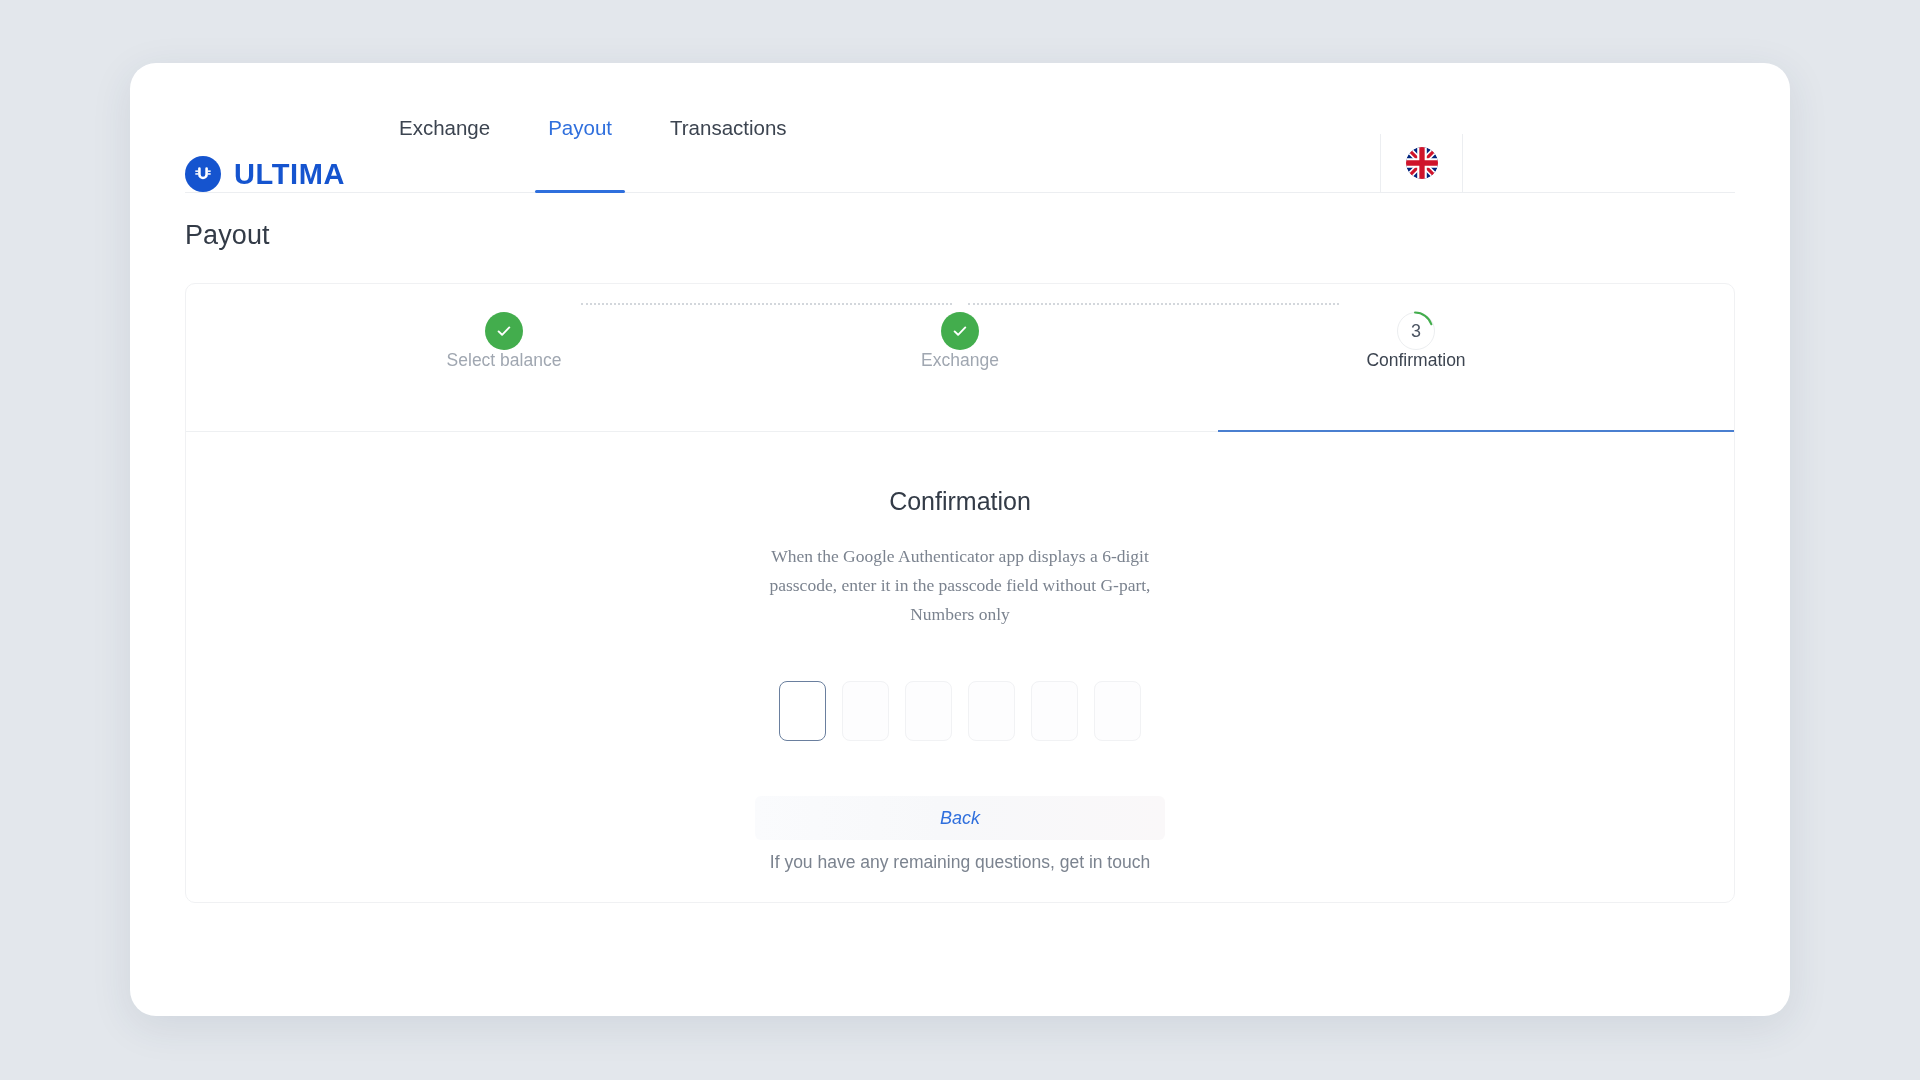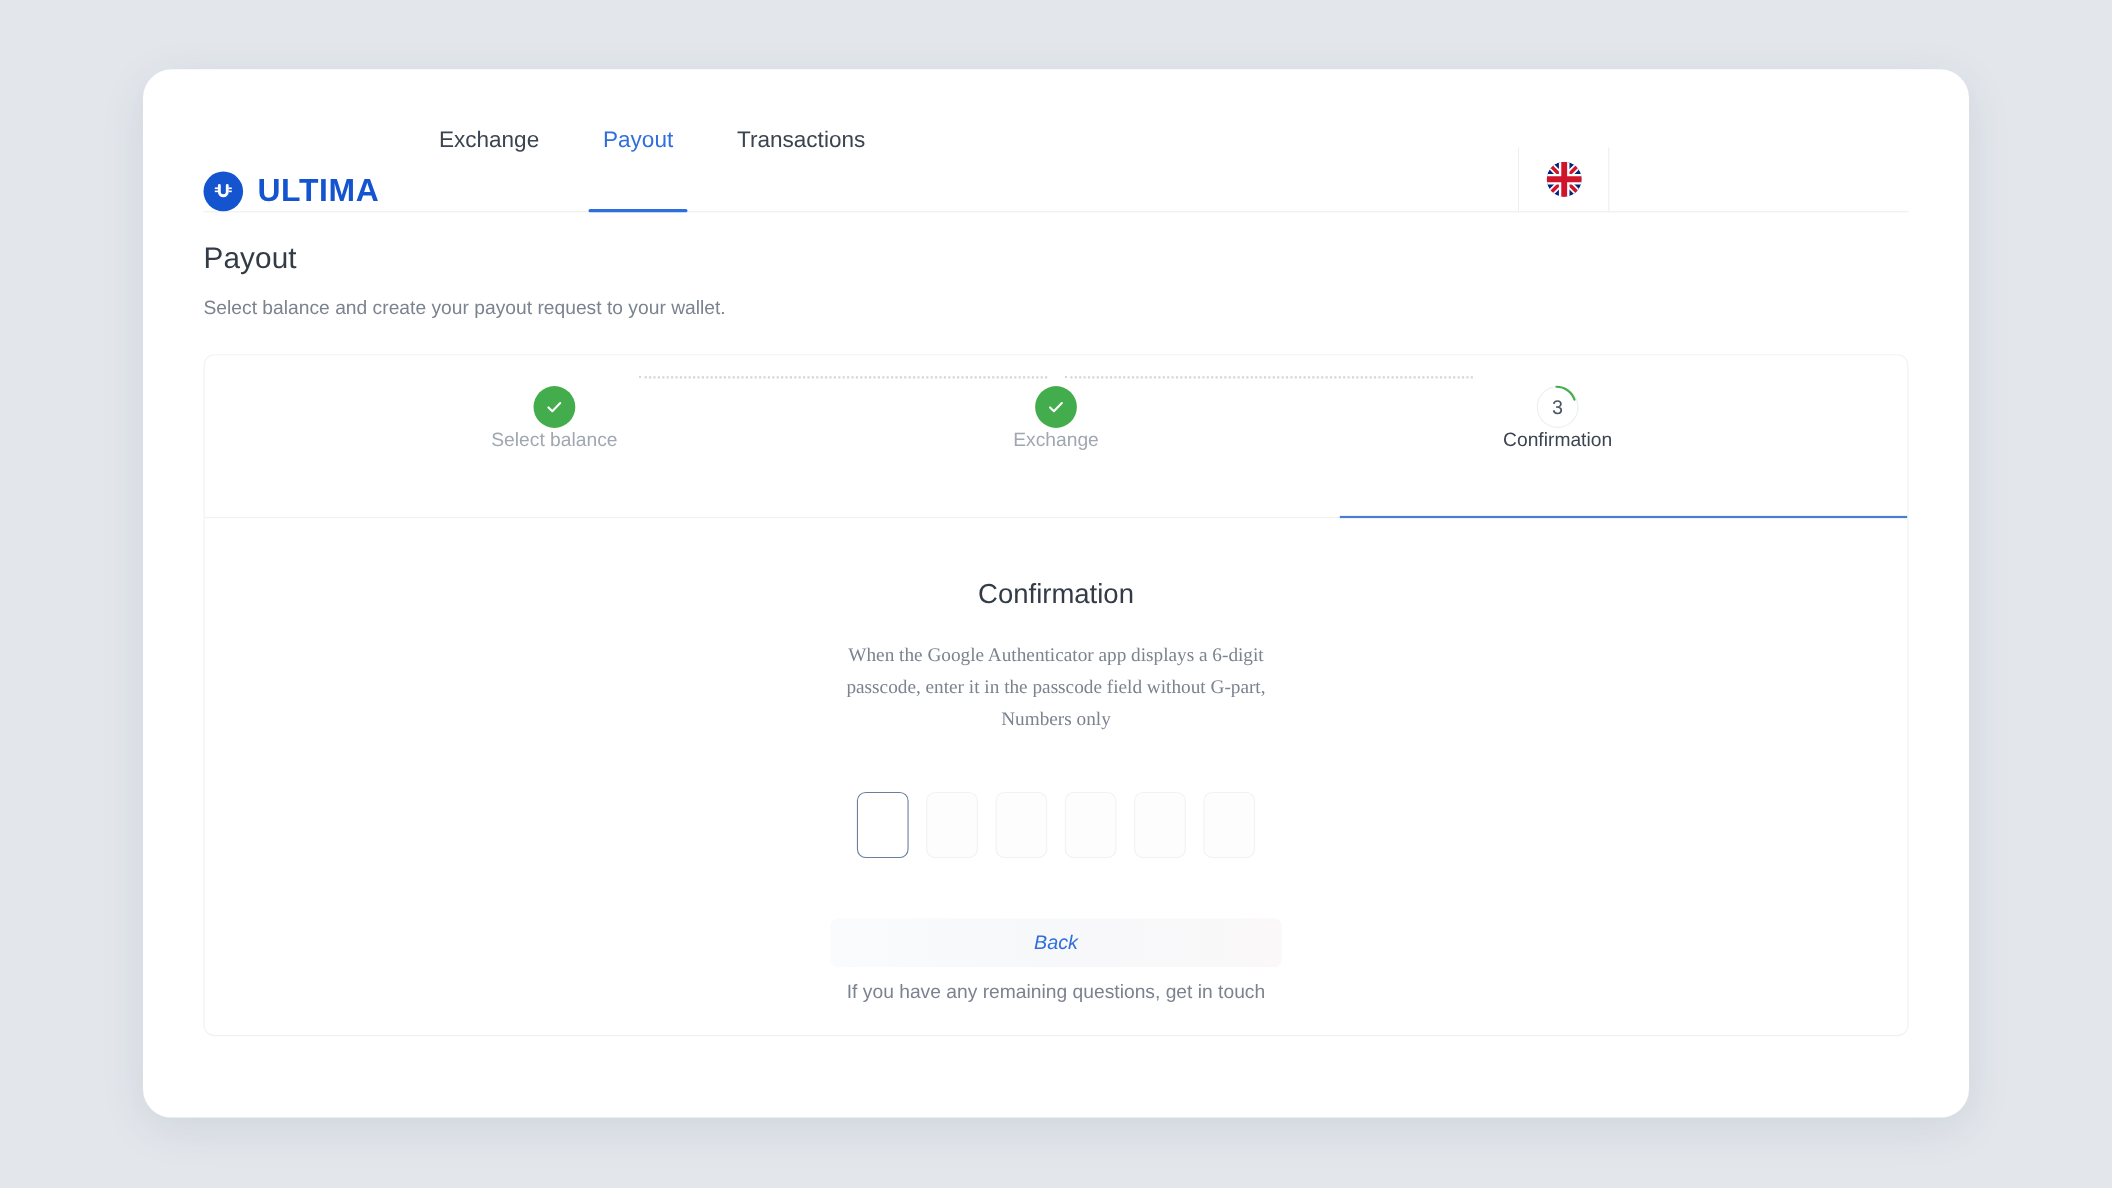--- a/index.html
+++ b/index.html
@@ -328,21 +328,20 @@
             <path d="M30,0 L30,60 M0,30 L60,30" stroke="#cf142b" stroke-width="10"></path>
           </g>
         </svg>
       </div>
       <div class="spacer-cell"></div>
     </div>
   </div>
 
   <div class="page-head">
     <div class="page-title">Payout</div>
-    <div class="page-sub">Select balance and create your payout request to your wallet.</div>
   </div>
 
   <div class="panel">
 
     <div class="stepper">
       <div class="connector c1"></div>
       <div class="connector c2"></div>
 
       <div class="steps-row">
 

